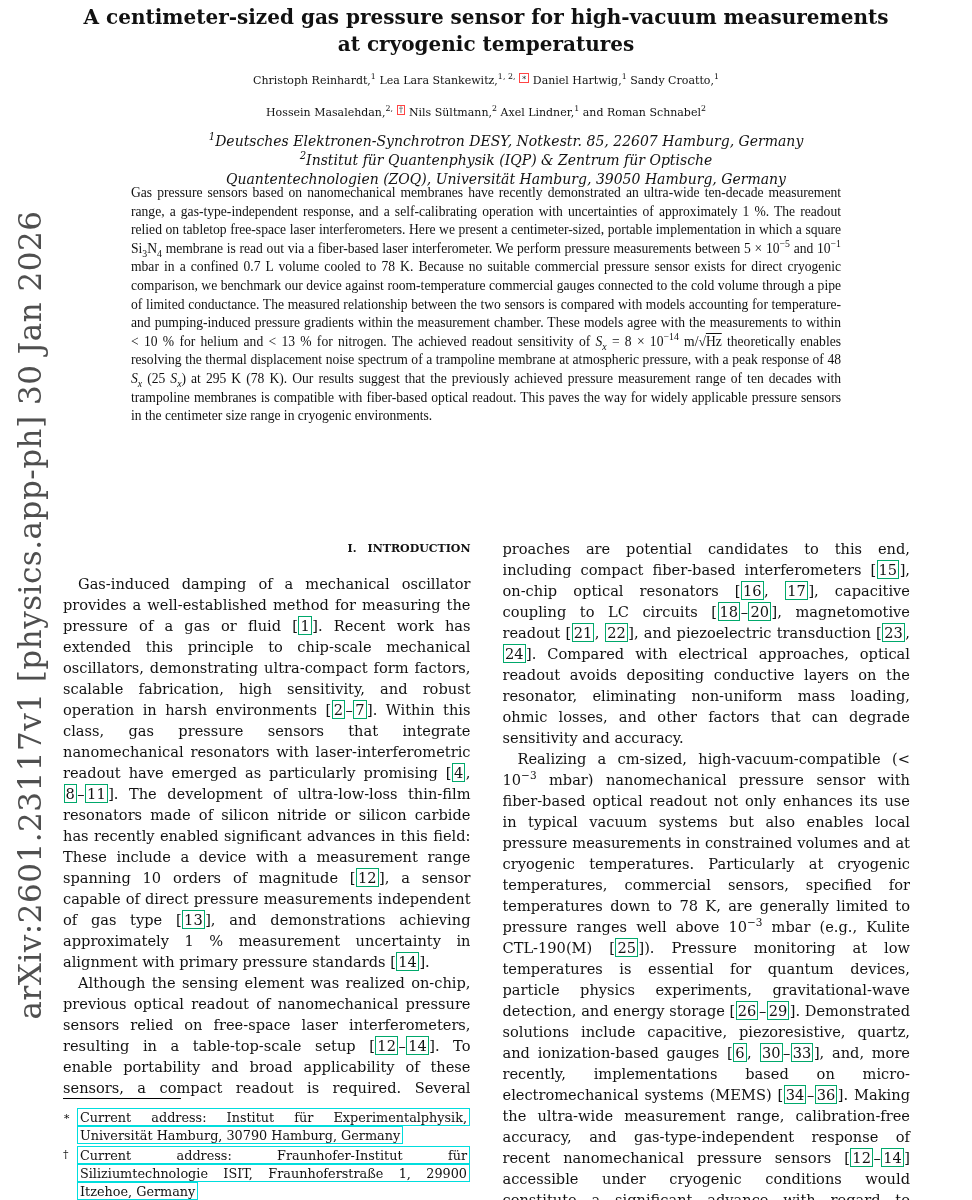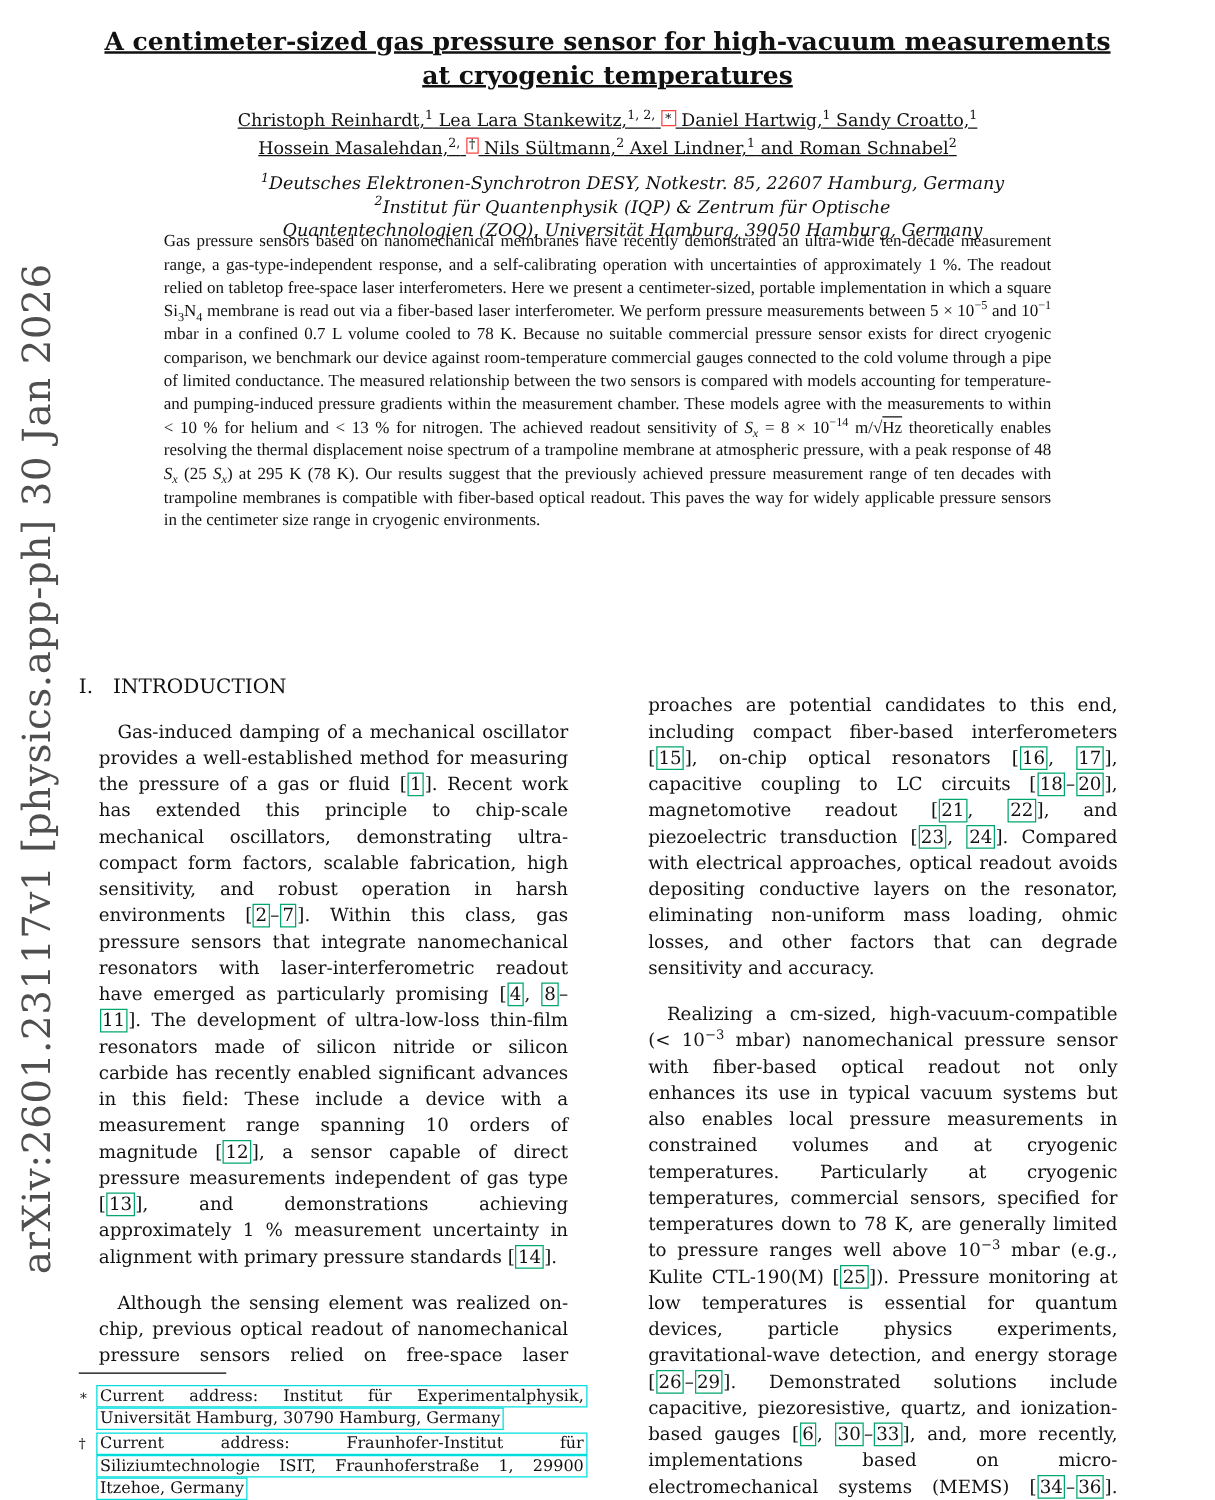--- a/index.html
+++ b/index.html
@@ -20,24 +20,24 @@
   .arxiv-banner{
     position:absolute;top:615px;left:30px;
     transform:translate(-50%,-50%) rotate(-90deg);
     white-space:nowrap;
     font-size:31px;color:var(--banner-text);
     letter-spacing:0.5px;
   }
 
   header{position:absolute;top:0;left:0;right:0;text-align:center;}
   .title{
-    margin:20px 0 0 0;
-    font-size:20px;font-weight:bold;line-height:27px;text-decoration:underline;
+    margin:4px 0 0 0;
+    font-size:20px;font-weight:bold;line-height:27px;
   }
-  .authors{font-size:14px;line-height:22px;margin-top:7px;text-decoration:underline;}
+  .authors{font-size:11px;line-height:22px;margin-top:7px;}
   .authors:first-of-type{margin-top:12px;}
   .affil{font-style:italic;font-size:14px;line-height:19px;}
   .affil-block{margin-top:8px;margin-left:40px;}
 
   sup{font-size:0.72em;line-height:0;}
   sub{font-size:0.72em;line-height:0;}
   .ol{text-decoration:overline;}
 
   
   c{border:1px solid var(--citation-box);padding:0 1px;margin:0 0.5px;}
@@ -49,46 +49,46 @@
   .abstract{
     position:absolute;top:184px;left:131px;width:710px;
     font-size:13.6px;line-height:18.6px;text-align:justify;font-family:Liberation Serif, serif;
   }
 
   .columns{
     position:absolute;top:538px;left:63px;width:847px;
     display:flex;gap:32px;
   }
   .col{width:407.5px;font-size:14.6px;line-height:21px;text-align:justify;}
-  .col p{margin:16px;}
+  .col p{margin:0;}
   .col p.indent{text-indent:15px;}
   .section-heading{
-    margin:0 0 14px 0;text-align:left;
-    font-size:16px;font-weight:normal;
+    margin:0 0 14px 0;text-align:right;
+    font-size:11px;font-weight:bold;
   }
 
   .footnotes{
     position:absolute;left:63px;top:1098px;width:407px;
     background:#fff;font-size:12.8px;line-height:18px;text-align:justify;
   }
   .footnote-rule{width:118px;border-top:1.4px solid #000;margin-bottom:9px;}
   .footnote{position:relative;padding-left:14px;margin-bottom:2px;}
   .footnote .fn-marker{position:absolute;left:0;top:0;font-size:11px;}
 </style>
 </head>
 <body>
 
 <div class="page">
 
   <div class="arxiv-banner">arXiv:2601.23117v1 [physics.app-ph] 30 Jan 2026</div>
 
   <header>
     <h1 class="title">A centimeter-sized gas pressure sensor for high-vacuum measurements<br>at cryogenic temperatures</h1>
     <div class="authors">Christoph Reinhardt,<sup>1</sup> Lea Lara Stankewitz,<sup>1, 2,</sup> <m>∗</m> Daniel Hartwig,<sup>1</sup> Sandy Croatto,<sup>1</sup></div>
-    <div class="authors" style="margin-top:0;">Hossein Masalehdan,<sup>2,</sup> <m>†</m> Nils Sültmann,<sup>2</sup> Axel Lindner,<sup>1</sup> and Roman Schnabel<sup>2</sup></div>
+    <div class="authors" style="margin-top:10px;">Hossein Masalehdan,<sup>2,</sup> <m>†</m> Nils Sültmann,<sup>2</sup> Axel Lindner,<sup>1</sup> and Roman Schnabel<sup>2</sup></div>
     <div class="affil-block">
       <div class="affil"><sup>1</sup>Deutsches Elektronen-Synchrotron DESY, Notkestr. 85, 22607 Hamburg, Germany</div>
       <div class="affil"><sup>2</sup>Institut für Quantenphysik (IQP) &amp; Zentrum für Optische</div>
       <div class="affil">Quantentechnologien (ZOQ), Universität Hamburg, 39050 Hamburg, Germany</div>
     </div>
   </header>
 
   <div class="abstract">Gas pressure sensors based on nanomechanical membranes have recently demonstrated an ultra-wide ten-decade measurement range, a gas-type-independent response, and a self-calibrating operation with uncertainties of approximately 1 %. The readout relied on tabletop free-space laser interferometers. Here we present a centimeter-sized, portable implementation in which a square Si<sub>3</sub>N<sub>4</sub> membrane is read out via a fiber-based laser interferometer. We perform pressure measurements between 5 × 10<sup>−5</sup> and 10<sup>−1</sup> mbar in a confined 0.7 L volume cooled to 78 K. Because no suitable commercial pressure sensor exists for direct cryogenic comparison, we benchmark our device against room-temperature commercial gauges connected to the cold volume through a pipe of limited conductance. The measured relationship between the two sensors is compared with models accounting for temperature- and pumping-induced pressure gradients within the measurement chamber. These models agree with the measurements to within &lt; 10 % for helium and &lt; 13 % for nitrogen. The achieved readout sensitivity of <i>S<sub>x</sub></i> = 8 × 10<sup>−14</sup> m/√<span class="ol">Hz</span> theoretically enables resolving the thermal displacement noise spectrum of a trampoline membrane at atmospheric pressure, with a peak response of 48 <i>S<sub>x</sub></i> (25 <i>S<sub>x</sub></i>) at 295 K (78 K). Our results suggest that the previously achieved pressure measurement range of ten decades with trampoline membranes is compatible with fiber-based optical readout. This paves the way for widely applicable pressure sensors in the centimeter size range in cryogenic environments.</div>
 
   <div class="columns">

